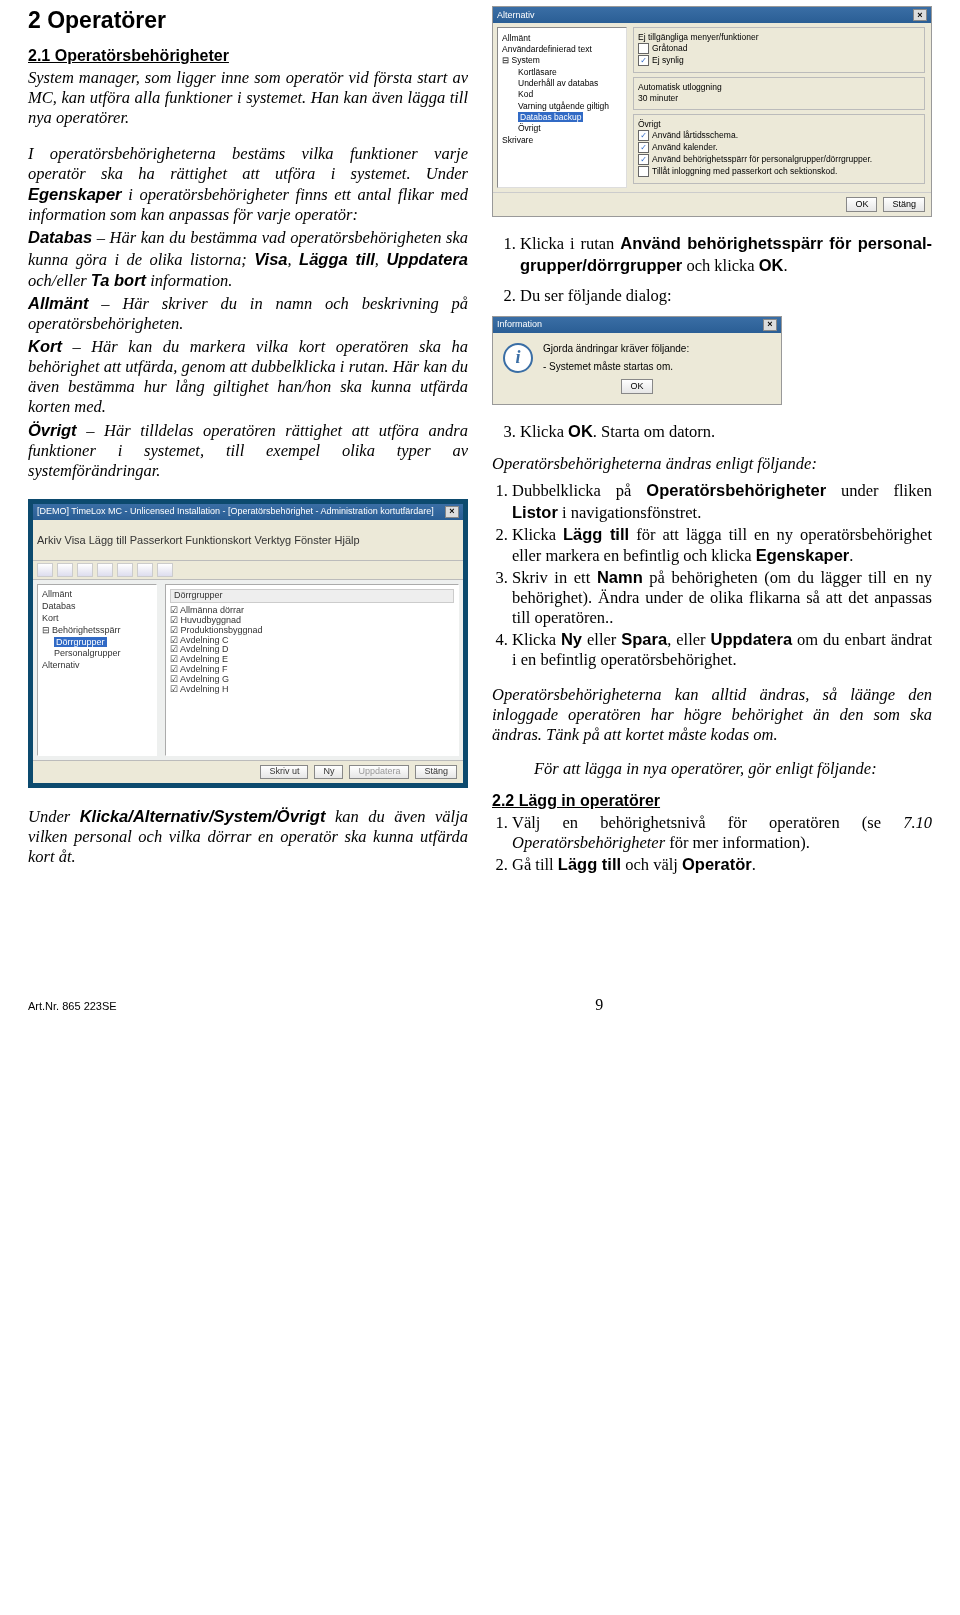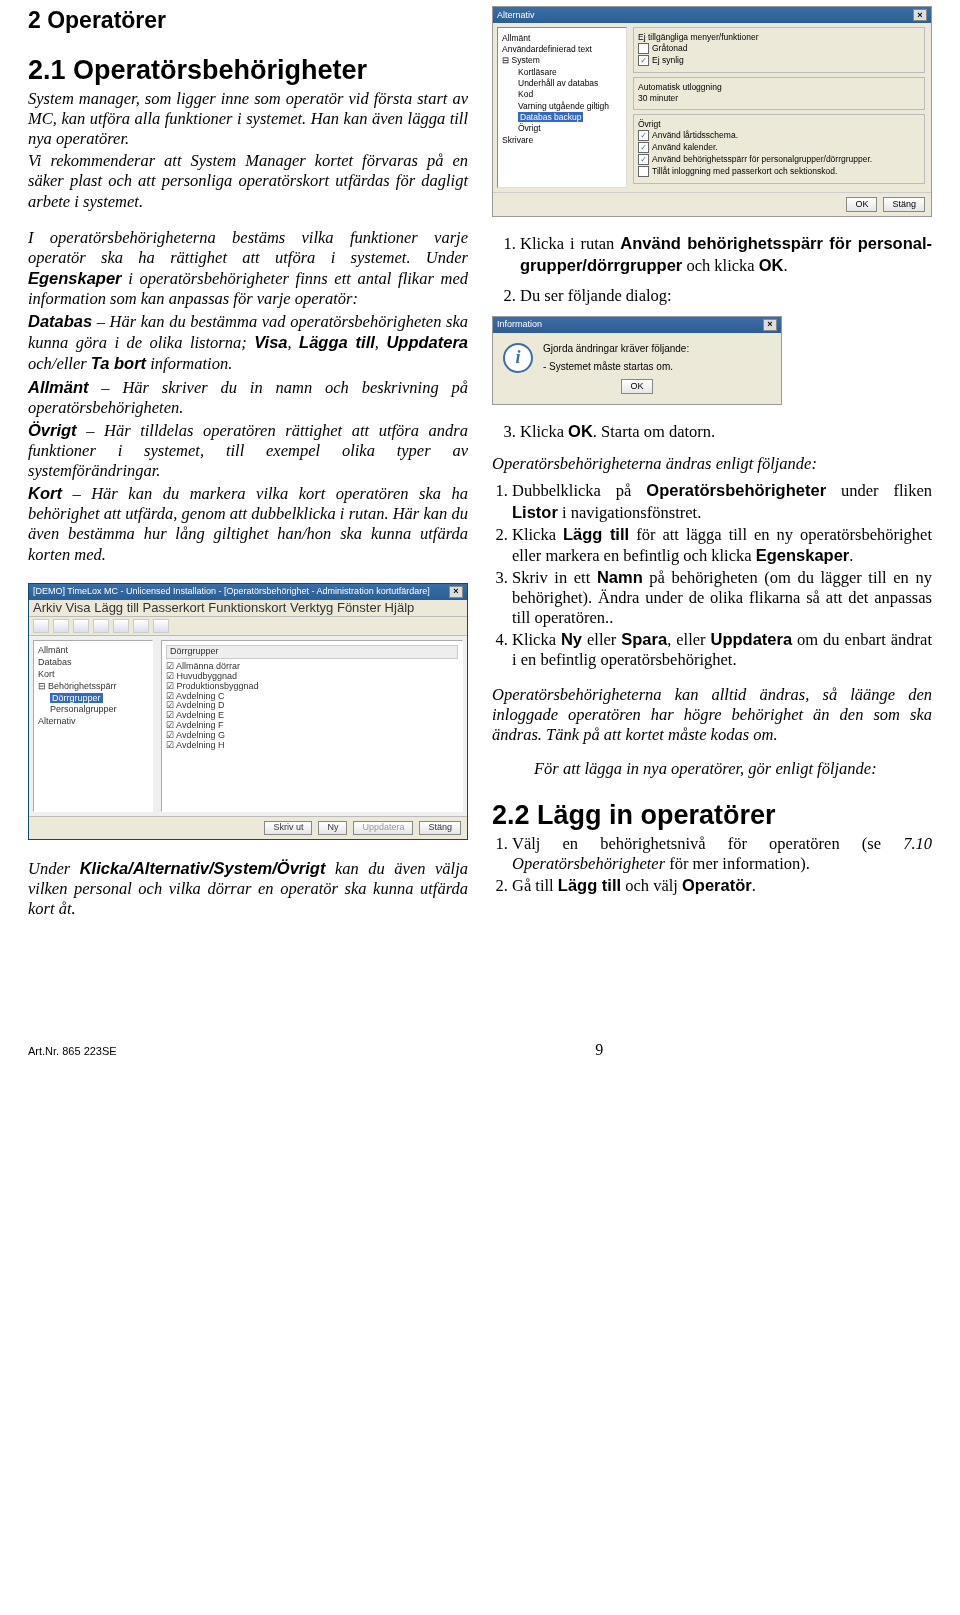--- a/index.html
+++ b/index.html
@@ -24,49 +24,50 @@
   .col-left { }
   .col-right { }
   h1 {
     font-family: Arial, Helvetica, sans-serif;
     font-size: 23px;
     font-weight: bold;
     margin: 0 0 4px 0;
   }
   h2 {
     font-family: Arial, Helvetica, sans-serif;
-    font-size: 27px;
+    font-size: 16px;
     font-weight: bold;
-    margin: 20px 0 2px 0;
+    margin: 12px 0 2px 0;
+    text-decoration: underline;
   }
   p { margin: 0 0 2px 0; text-align: justify; }
   .just { text-align: justify; font-style: italic; }
   .b { font-family: Arial, Helvetica, sans-serif; font-weight: bold; }
   .p-block { margin-top: 16px; }
   ol { margin: 0; padding-left: 28px; text-align: justify; }
   ol li { margin: 0 0 1px 0; }
   ol.flush { padding-left: 20px; }
   .screenshot {
     margin: 18px 0;
-    border: 1px solid #0c4a6e;
+    border: 5px solid #0c4a6e;
     background: #c4b5fd;
     font-family: "Tahoma", "Segoe UI", sans-serif;
     font-size: 9px;
     color: #333;
     line-height: 1.1;
   }
   .winbar {
     background: linear-gradient(#3a6ea5,#2a5e95);
     color:#fff;
     padding: 2px 4px;
     font-size: 9px;
     display:flex; align-items:center;
   }
   .winbar .x { margin-left:auto; width:14px; height:12px; background:#ddd; border:1px solid #888; display:flex; align-items:center; justify-content:center; color:#000; font-weight:bold;}
-  .menu { background:#ece9d8; border-bottom:1px solid #bbb; padding:1px 4px; font-size:13px; }
+  .menu { background:#ece9d8; border-bottom:1px solid #bbb; padding:14px 4px; font-size:11px; }
   .toolbar { background:#ece9d8; border-bottom:1px solid #bbb; padding:2px 4px; display:flex; gap:4px;}
   .toolbar span { width:16px; height:14px; border:1px solid #ccc; background:linear-gradient(#fff,#dde);}
   .panes { display:flex; min-height:180px; background:#eef0ef;}
   .tree { width:120px; border:1px inset #fff; background:#fff; margin:4px; padding:4px; font-size:9px;}
   .tree div { padding:1px 0; }
   .tree .sel { background:#316ac5; color:#fff; padding:0 2px;}
   .list { flex:1; border:1px inset #fff; background:#fff; margin:4px; padding:4px; font-size:9px;}
   .list div { padding:0; }
   .list .hdr { border:1px solid #ccc; background:#eee; padding:1px 3px; margin-bottom:3px;}
   .btnrow { background:#ece9d8; border-top:1px solid #bbb; padding:4px 6px; display:flex; justify-content:flex-end; gap:6px;}
@@ -99,37 +100,36 @@
 </style>
 </head>
 <body>
 
 <div class="page">
 
   <div class="col col-left">
     <h1>2 Operatörer</h1>
     <h2>2.1 Operatörsbehörigheter</h2>
     <p class="just">System manager, som ligger inne som operatör vid första start av MC, kan utföra alla funktioner i systemet. Han kan även lägga till nya operatörer.</p>
-    <p class="just">Vi rekommenderar att System Manager kortet förvaras på en säker plast och att personliga operatörskort utfärdas för dagligt arbete i systemet.</p>
 
     <div class="p-block">
       <p class="just">
         <span>I operatörsbehörigheterna bestäms vilka funktioner varje operatör ska ha rättighet att utföra i systemet. Under </span><span class="b">Egenskaper</span><span> i operatörsbehörigheter finns ett antal flikar med information som kan anpassas för varje operatör:</span>
       </p>
       <p class="just">
         <span class="b">Databas</span><span> – Här kan du bestämma vad operatörsbehörigheten ska kunna göra i de olika listorna; </span><span class="b">Visa</span><span>, </span><span class="b">Lägga till</span><span>, </span><span class="b">Uppdatera</span><span> och/eller </span><span class="b">Ta bort</span><span> information.</span>
       </p>
       <p class="just">
         <span class="b">Allmänt</span><span> – Här skriver du in namn och beskrivning på operatörsbehörigheten.</span>
       </p>
       <p class="just">
+        <span class="b">Kort</span><span> – Här kan du markera vilka kort operatören ska ha behörighet att utfärda, genom att dubbelklicka i rutan. Här kan du även bestämma hur lång giltighet han/hon ska kunna utfärda korten med.</span>
+      </p>
+      <p class="just">
         <span class="b">Övrigt</span><span> – Här tilldelas operatören rättighet att utföra andra funktioner i systemet, till exempel olika typer av systemförändringar.</span>
-      </p>
-      <p class="just">
-        <span class="b">Kort</span><span> – Här kan du markera vilka kort operatören ska ha behörighet att utfärda, genom att dubbelklicka i rutan. Här kan du även bestämma hur lång giltighet han/hon ska kunna utfärda korten med.</span>
       </p>
     </div>
 
     <div class="screenshot">
       <div class="winbar">
         <span>[DEMO]  TimeLox MC - Unlicensed Installation - [Operatörsbehörighet - Administration kortutfärdare]</span>
         <span class="x">×</span>
       </div>
       <div class="menu">Arkiv  Visa  Lägg till  Passerkort  Funktionskort  Verktyg  Fönster  Hjälp</div>
       <div class="toolbar">

